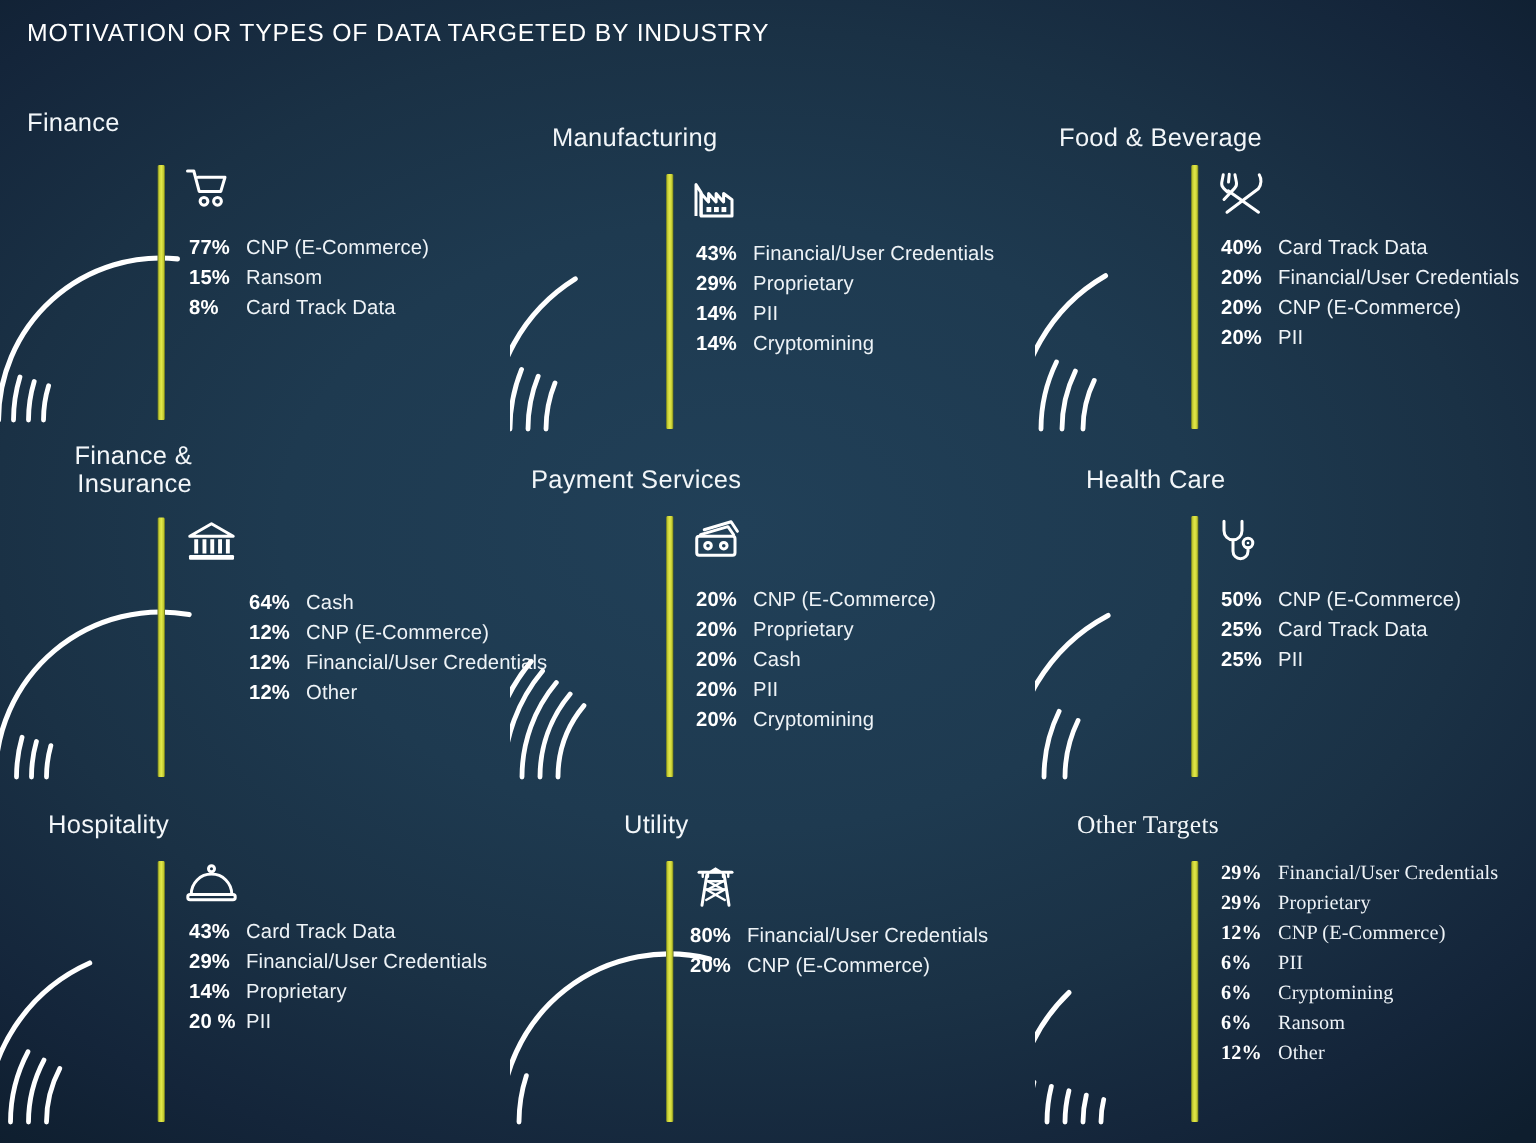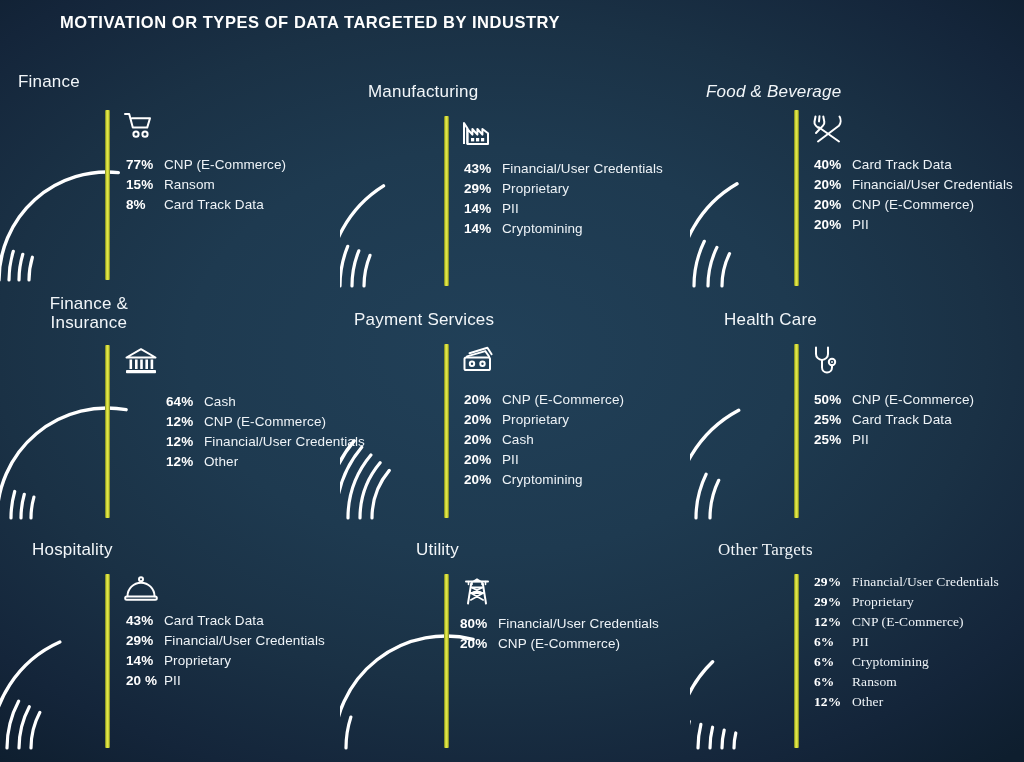--- a/index.html
+++ b/index.html
@@ -26,25 +26,24 @@
       #0f2030;
     color: #ffffff;
   }
 
   
   .main-title {
     position: absolute;
     left: 18px;
     top: 13px;
     font-size: 16.5px;
-    font-weight: bold;
+    font-weight: normal;
     letter-spacing: 0.55px;
     color: #ffffff;
     white-space: nowrap;
-    margin-left: 42px;
   }
 
   
   .panel {
     position: absolute;
     width: 330px;
     height: 232px;
   }
   .panel-title {
     position: absolute;
@@ -186,21 +185,21 @@
        </div>
         </div>
       </div>
       <div class="panel" style="left: 690px; top: 72px;">
         <svg class="arcs" width="330" height="232">
           <path d="M -12.0 214.0 A 118 118 0 0 1 47.0 111.8" stroke-width="3.4"></path>
           <path d="M 32.0 214.0 A 74 74 0 0 1 39.5 181.6" stroke-width="3.2"></path>
           <path d="M 18.0 214.0 A 88 88 0 0 1 26.9 175.4" stroke-width="3.2"></path>
           <path d="M 4.0 214.0 A 102 102 0 0 1 14.3 169.3" stroke-width="3.2"></path>
         </svg>
-        <div class="panel-title" style="left:16px; top:10px; text-align:left;font-style:italic;">Food &amp; Beverage</div>
+        <div class="panel-title" style="left:16px; top:10px; text-align:left;">Food &amp; Beverage</div>
         <div class="accent-bar" style="left:104px; top:38px; height:176px;"></div>
         <div class="panel-icon" style="left:122px; top:42px;">
           <svg width="32" height="30" viewBox="0 0 32 30">
       <path d="M3.5 2.5l-1 5.2a4.4 4.4 0 0 0 1.3 3.9l2.4 2.3" fill="none" stroke="#fff" stroke-width="2" stroke-linecap="round"></path>
       <path d="M7.5 2.2L7 7.4" fill="none" stroke="#fff" stroke-width="2" stroke-linecap="round"></path>
       <path d="M11.3 2.5l1 5.2a4.4 4.4 0 0 1-1.3 3.9L4 19" fill="none" stroke="#fff" stroke-width="2" stroke-linecap="round" stroke-linejoin="round"></path>
       <path d="M6.8 13.2L27 27.5" fill="none" stroke="#fff" stroke-width="2" stroke-linecap="round"></path>
       <path d="M27.5 2.5c1.6 2.6 1.6 6.6-.6 9.3L6 27.5" fill="none" stroke="#fff" stroke-width="2" stroke-linecap="round" stroke-linejoin="round"></path>
     </svg>
         </div>
@@ -223,21 +222,21 @@
        </div>
         </div>
       </div>
       <div class="panel" style="left: 0px; top: 290px;">
         <svg class="arcs" width="330" height="232">
           <path d="M -3.0 228.0 A 110 110 0 0 1 126.1 119.7" stroke-width="3.4"></path>
           <path d="M 31.0 228.0 A 76 76 0 0 1 33.9 207.1" stroke-width="3.2"></path>
           <path d="M 21.0 228.0 A 86 86 0 0 1 24.3 204.3" stroke-width="3.2"></path>
           <path d="M 11.0 228.0 A 96 96 0 0 1 14.7 201.5" stroke-width="3.2"></path>
         </svg>
-        <div class="panel-title" style="right:202px; top:4px; text-align:center;">Finance &amp;
+        <div class="panel-title" style="right:202px; top:4px; text-align:right;">Finance &amp;
 Insurance</div>
         <div class="accent-bar" style="left:105px; top:55px; height:173px;"></div>
         <div class="panel-icon" style="left:124px; top:57px;">
           <svg width="34" height="28" viewBox="0 0 34 28">
       <path d="M2.5 10.5L17 2.2l14.5 8.3z" fill="none" stroke="#fff" stroke-width="2" stroke-linejoin="round"></path>
       <rect x="5.5" y="12.5" width="2.6" height="9.5" fill="#fff"></rect>
       <rect x="11" y="12.5" width="2.6" height="9.5" fill="#fff"></rect>
       <rect x="16.2" y="12.5" width="2.6" height="9.5" fill="#fff"></rect>
       <rect x="21.4" y="12.5" width="2.6" height="9.5" fill="#fff"></rect>
       <rect x="26.6" y="12.5" width="2.6" height="9.5" fill="#fff"></rect>

